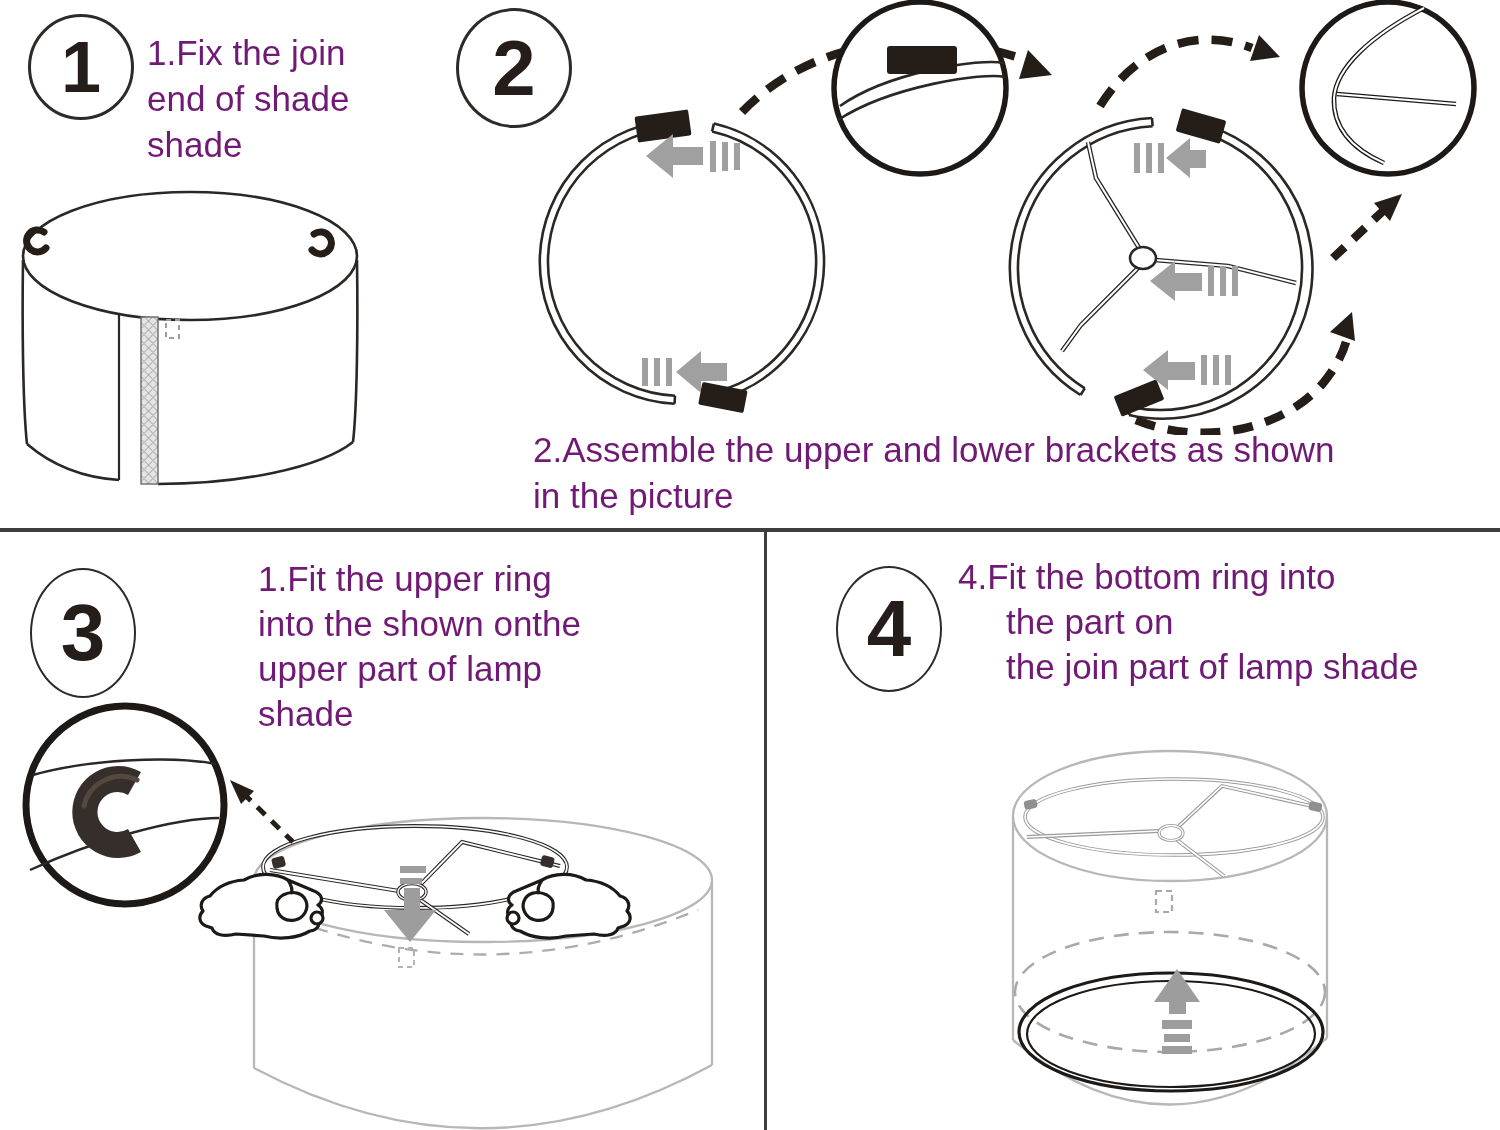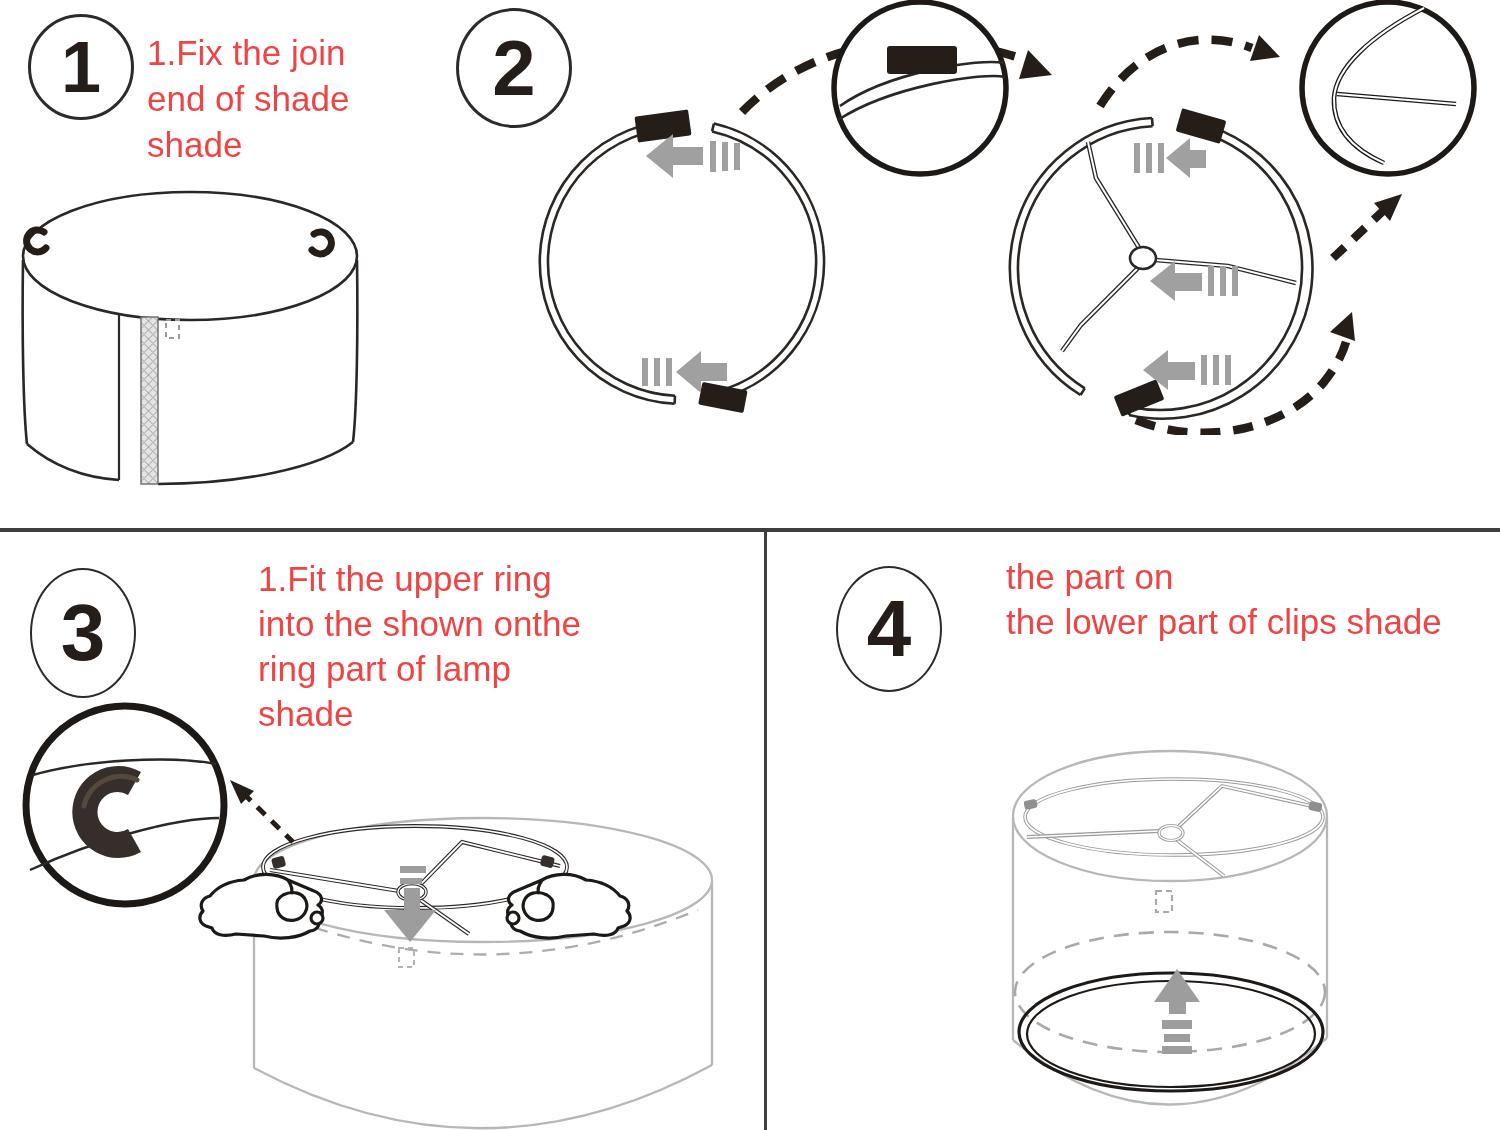--- a/index.html
+++ b/index.html
@@ -2,21 +2,21 @@
 <html><head>
 <meta charset="utf-8">
 <style>
   html,body{margin:0;padding:0;background:#ffffff;}
   #canvas{position:relative;width:1500px;height:1130px;background:#ffffff;overflow:hidden;
           font-family:"Liberation Sans", sans-serif;color:#2c2c2c;}
   .divider-h{position:absolute;left:0;top:528px;width:1500px;height:4px;background:#3e3e3e;}
   .divider-v{position:absolute;left:764px;top:532px;width:3px;height:598px;background:#3e3e3e;}
   .badge{position:absolute;border:3px solid #2e2a28;border-radius:50%;background:#fff;
          display:flex;align-items:center;justify-content:center;font-weight:700;color:#241d1a;}
-  .instr{position:absolute;font-size:35px;line-height:46px;color:#ef4444;white-space:nowrap;}
+  .instr{position:absolute;font-size:35px;line-height:46px;color:#701a75;white-space:nowrap;}
   .instr .ind{padding-left:48px;}
   svg{position:absolute;display:block;}
 </style>
 </head>
 <body>
 
 <div id="canvas">
 
   <div class="divider-h"></div>
   <div class="divider-v"></div>
@@ -32,29 +32,34 @@
   </div>
   <div class="badge" style="left:836px;top:566px;width:102px;height:122px;font-size:80px;border-width:2.5px;">
     <span>4</span>
   </div>
 
   <div class="instr" style="left:147px;top:30px;">
     <div>1.Fix the join</div>
     <div>end of shade</div>
     <div>shade</div>
   </div>
+  <div class="instr" style="left:533px;top:427px;">
+    <div>2.Assemble the upper and lower brackets as shown</div>
+    <div>in the picture</div>
+  </div>
   <div class="instr" style="left:258px;top:556px;line-height:45px;">
     <div>1.Fit the upper ring</div>
     <div>into the shown onthe</div>
-    <div>ring part of lamp</div>
+    <div>upper part of lamp</div>
     <div>shade</div>
   </div>
   <div class="instr" style="left:958px;top:554px;line-height:45px;">
+    <div>4.Fit the bottom ring into</div>
     <div class="ind">the part on</div>
-    <div class="ind">the lower part of clips shade</div>
+    <div class="ind">the join part of lamp shade</div>
   </div>
 
   <svg style="left:0;top:168px;" width="400" height="352" viewBox="0 0 400 352">
     <defs>
       <pattern id="hatch" width="9" height="9" patternUnits="userSpaceOnUse">
         <rect width="9" height="9" fill="#e4e4e4"></rect>
         <path d="M0,4.5 L4.5,0 L9,4.5 L4.5,9 Z" fill="none" stroke="#9c9c9c" stroke-width="1"></path>
       </pattern>
     </defs>
     <g stroke="#2b2724" stroke-width="2.6" fill="none">

